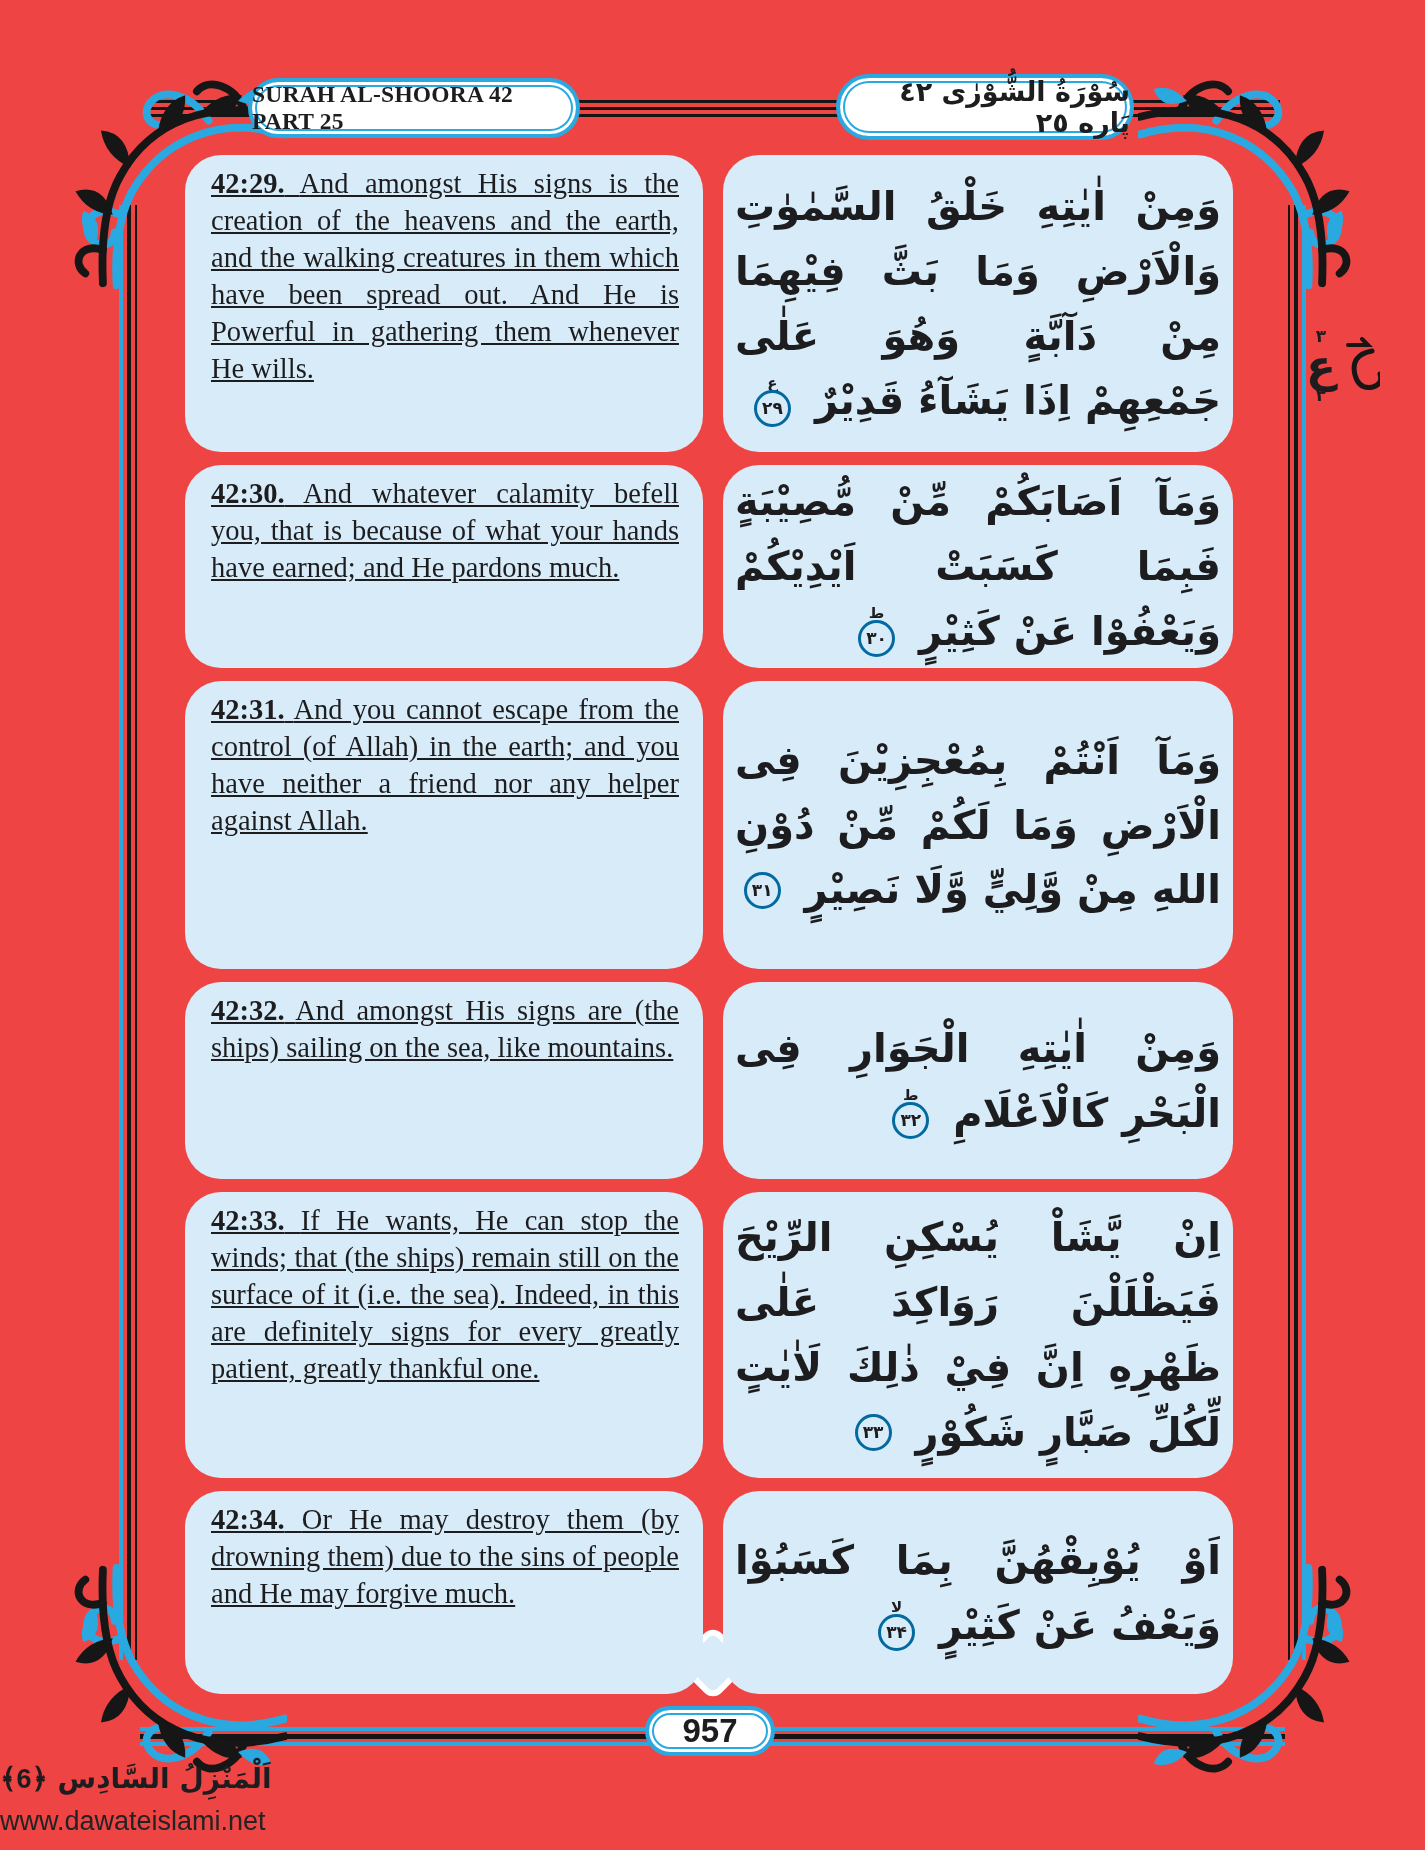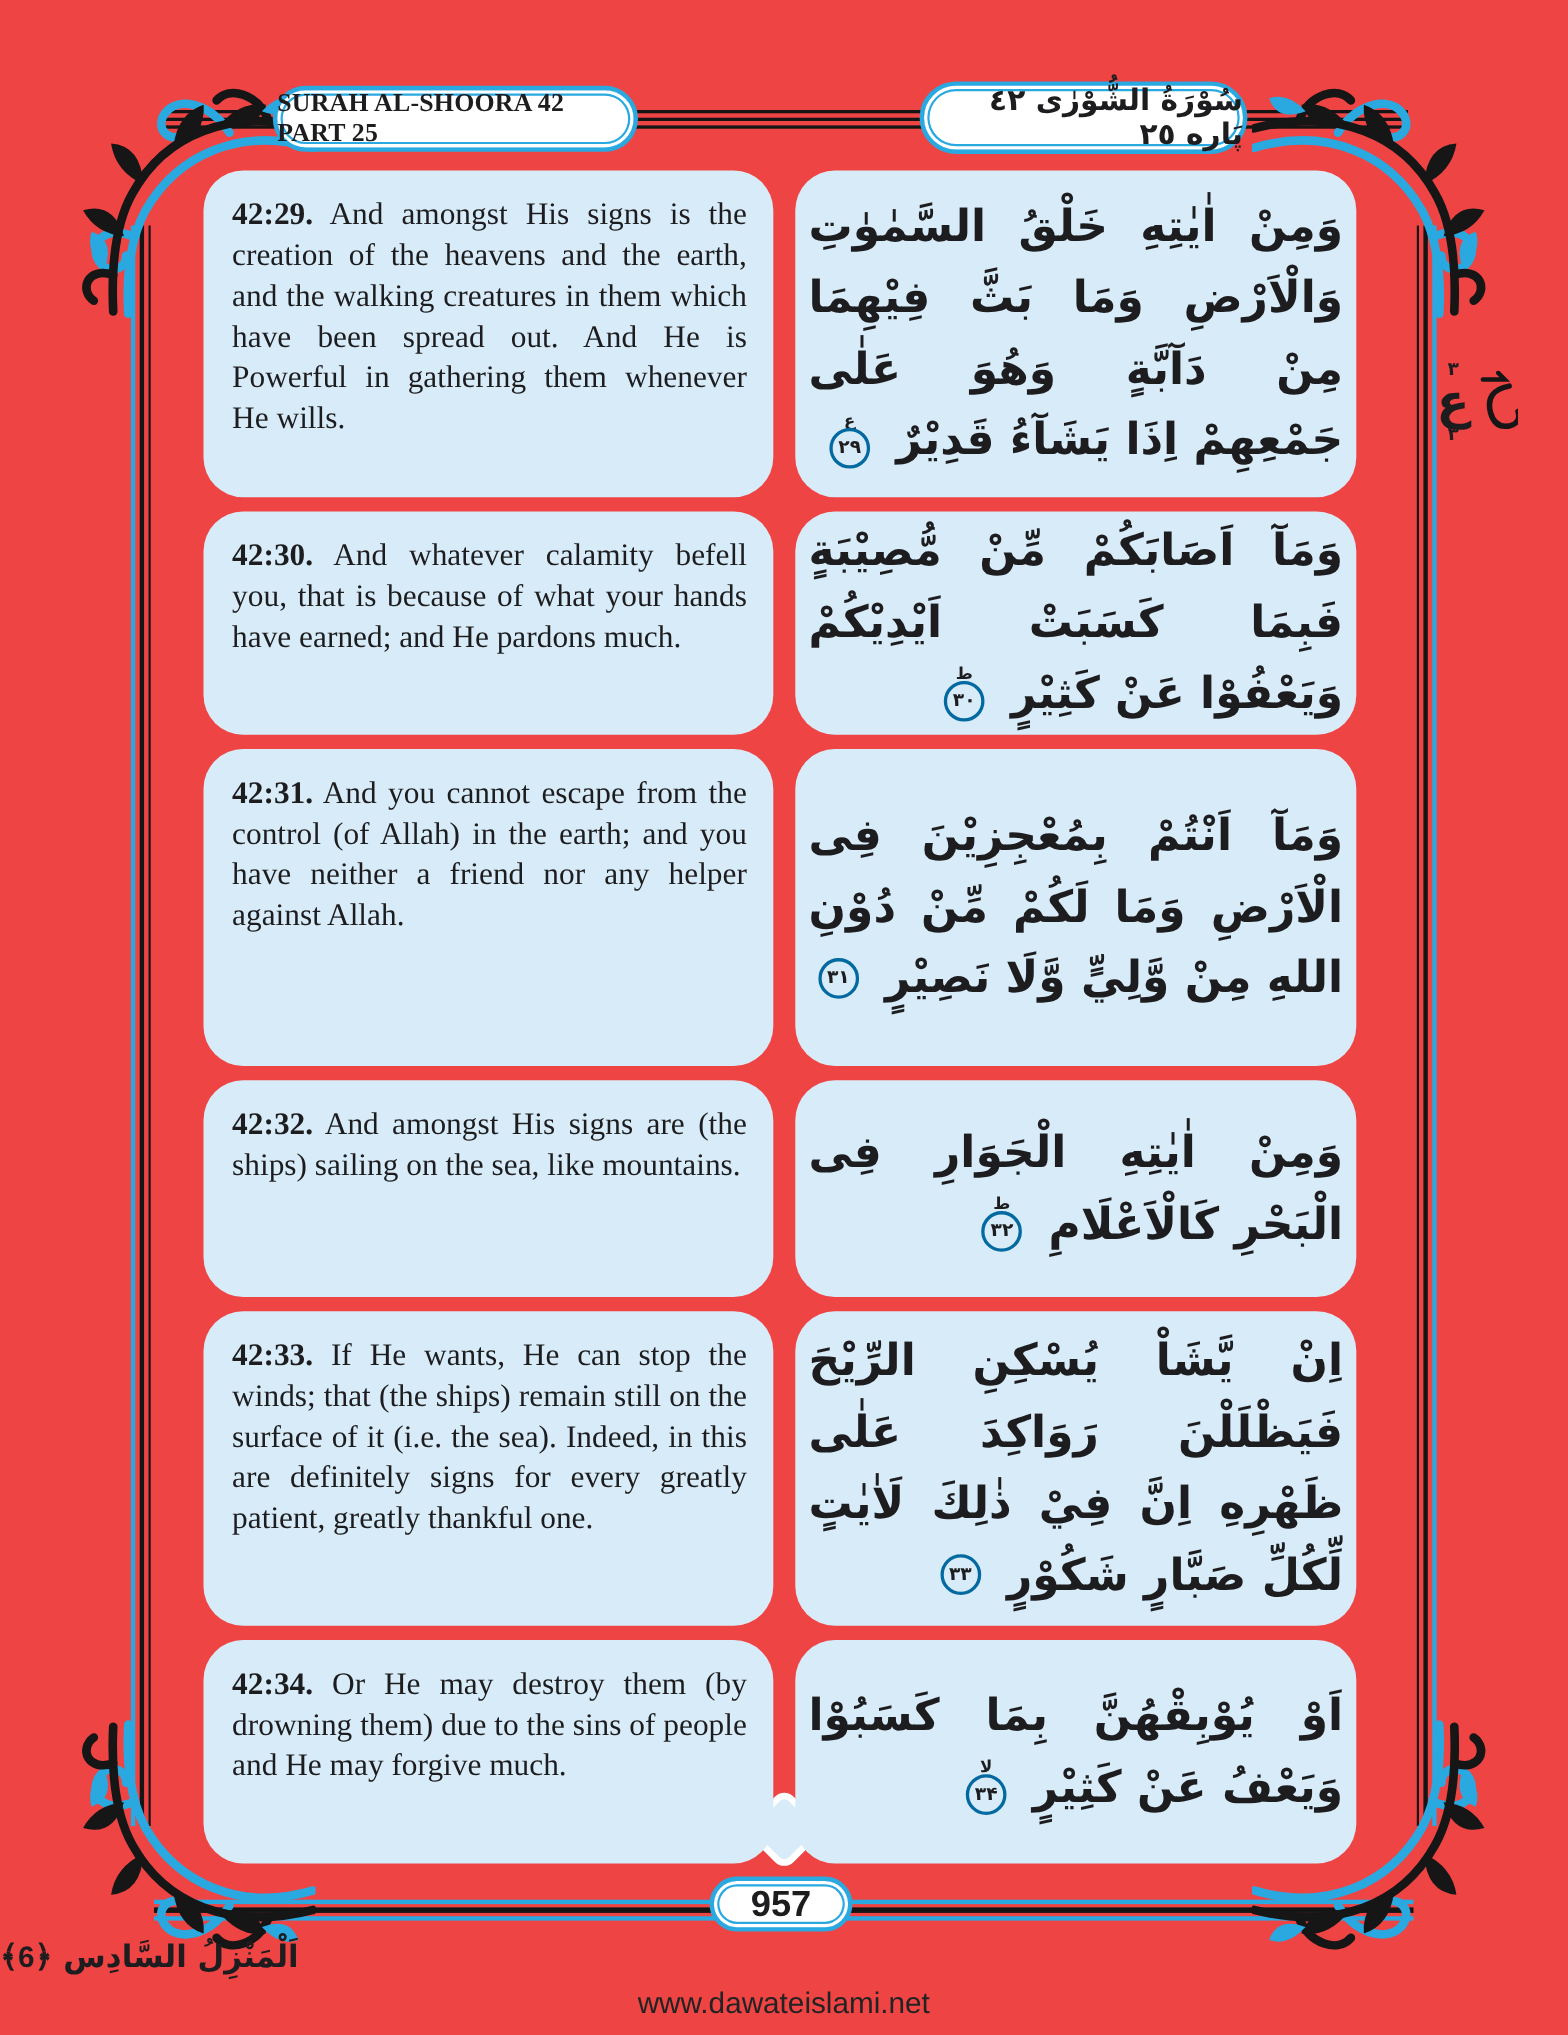--- a/index.html
+++ b/index.html
@@ -28,21 +28,21 @@
   }
   #pill-left{left:248px;top:78px;width:332px;height:60px;border-radius:30px;}
   #pill-left span{font-weight:bold;font-size:23.5px;letter-spacing:.2px;}
   #pill-right{left:836px;top:74px;width:298px;height:66px;border-radius:33px;}
   #pill-right span{font-family:"DejaVu Sans",sans-serif;font-weight:bold;font-size:27px;direction:rtl;}
 
   
   #rows{position:absolute;left:185px;top:155px;width:1048px;z-index:2;}
   .row{display:flex;gap:20px;margin-bottom:13px;}
   .box{background:var(--boxblue);border-radius:36px;}
-  .eng-box{width:518px;padding:22px 24px 10px 26px;}
+  .eng-box{width:518px;padding:10px 24px 10px 26px;text-decoration:underline;}
   .ar-box{width:510px;padding:10px 12px;display:flex;align-items:center;}
   .eng{margin:0;font-size:28.5px;line-height:1.3;text-align:justify;}
   .eng .ref{font-weight:bold;}
   .ar{
     margin:0;width:100%;direction:rtl;text-align:justify;
     font-family:"DejaVu Sans",sans-serif;font-weight:bold;
     font-size:40px;line-height:1.62;
   }
   .vnum{display:inline-flex;flex-direction:column;align-items:center;vertical-align:middle;margin:0 10px 0 2px;position:relative;top:-2px;}
   .vmark{font-size:15px;line-height:14px;font-weight:bold;}
@@ -70,21 +70,21 @@
   #page-pill{
     position:absolute;left:645px;top:1706px;width:130px;height:50px;border-radius:26px;z-index:6;
   }
   #page-pill span{font-family:"Liberation Sans",sans-serif;font-weight:bold;font-size:33px;}
   #manzil{
     position:absolute;left:0;top:1762px;width:1270px;text-align:left;z-index:5;
     font-family:"DejaVu Sans",sans-serif;font-weight:bold;font-size:28px;direction:rtl;
   }
   #manzil b{font-family:"Liberation Sans",sans-serif;font-size:27px;}
   #site-url{
-    position:absolute;left:0;top:1806px;width:1425px;text-align:center;
+    position:absolute;left:0;top:1806px;width:1425px;
     font-family:"Liberation Sans",sans-serif;font-size:27px;color:#232323;z-index:5;
   }
 
   
   .corner{position:absolute;width:235px;height:235px;z-index:3;}
   #c-tl{left:52px;top:58px;}
   #c-tr{left:1138px;top:58px;transform:scaleX(-1);}
   #c-bl{left:52px;top:1560px;transform:scaleY(-1);}
   #c-br{left:1138px;top:1560px;transform:scale(-1,-1);}
 </style>

